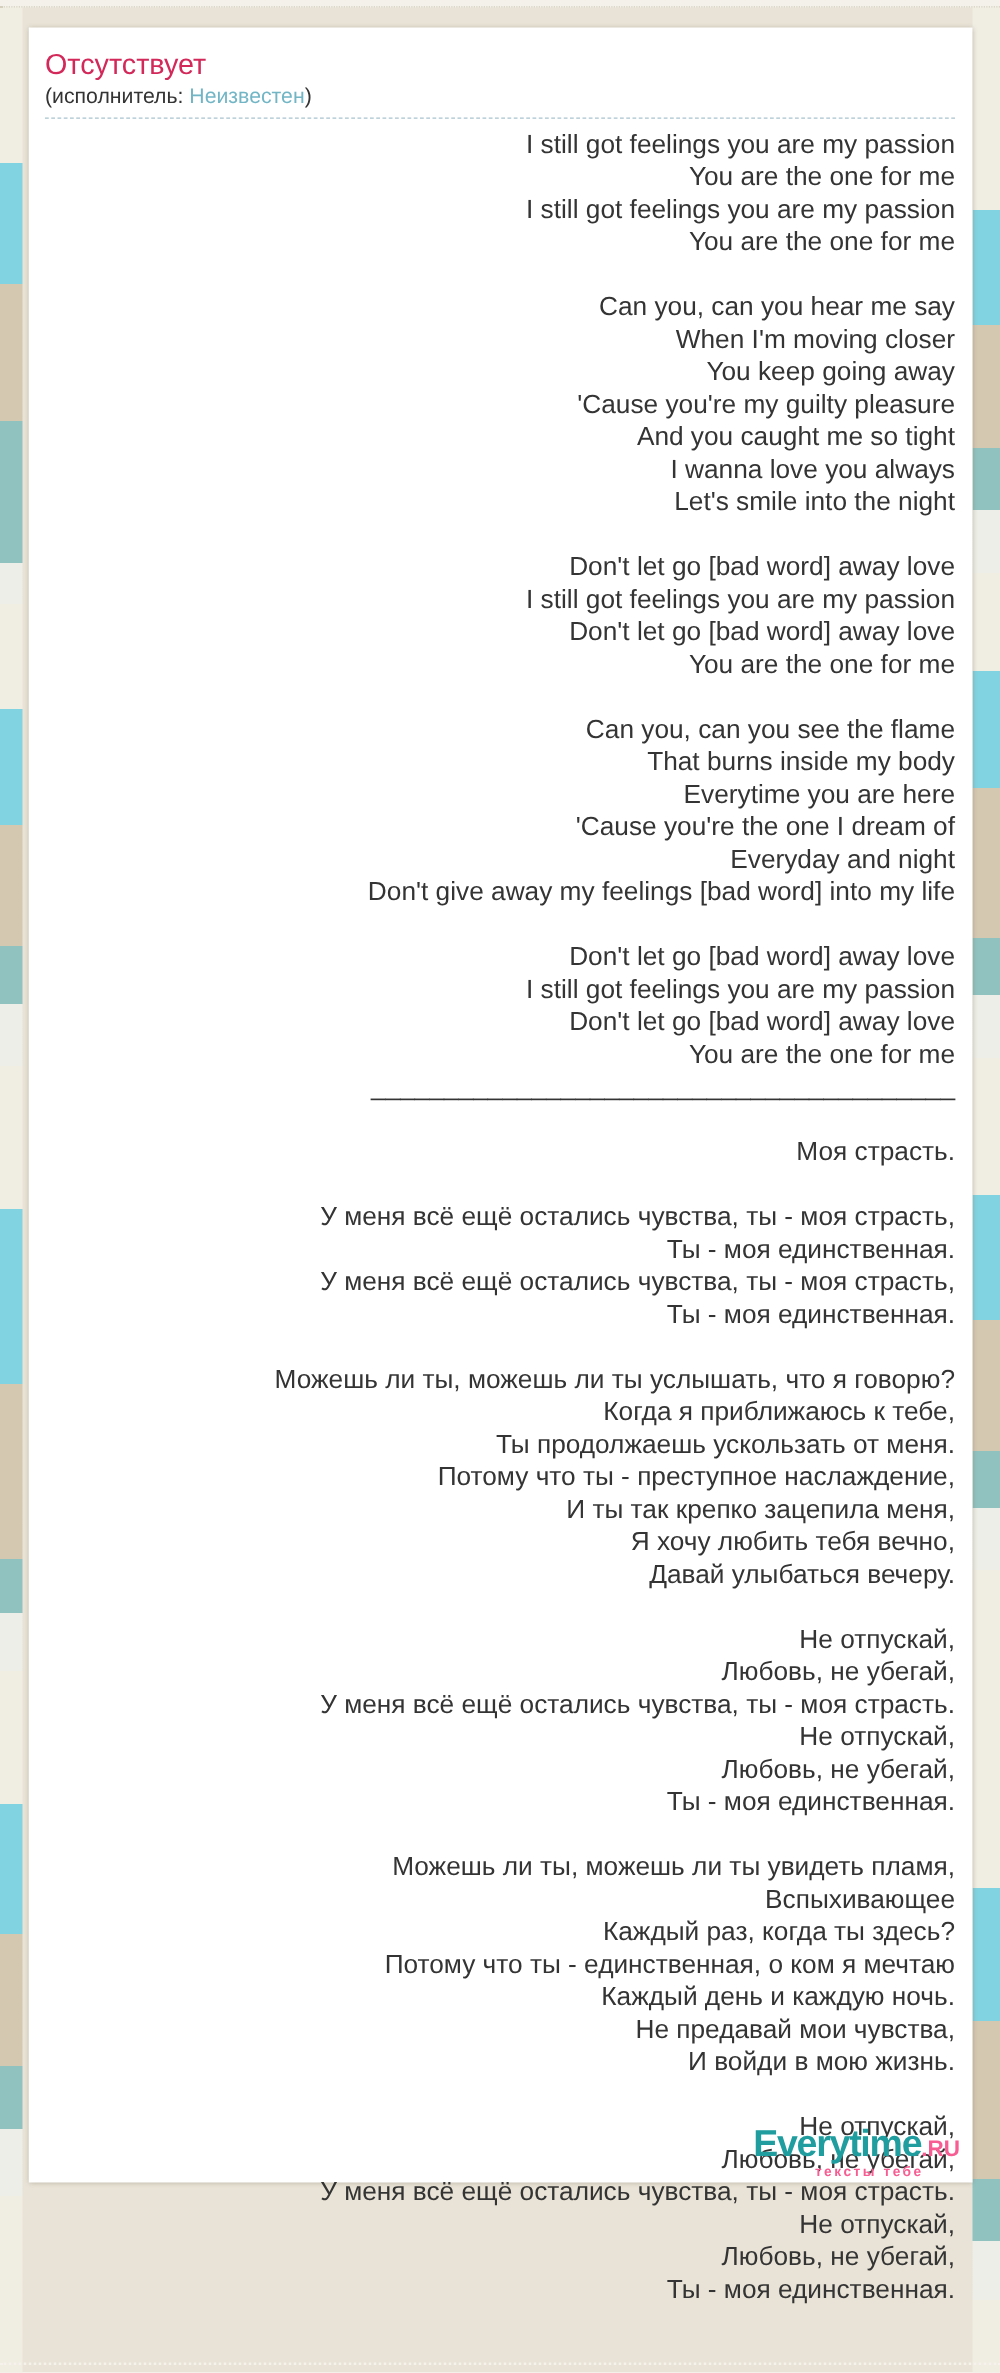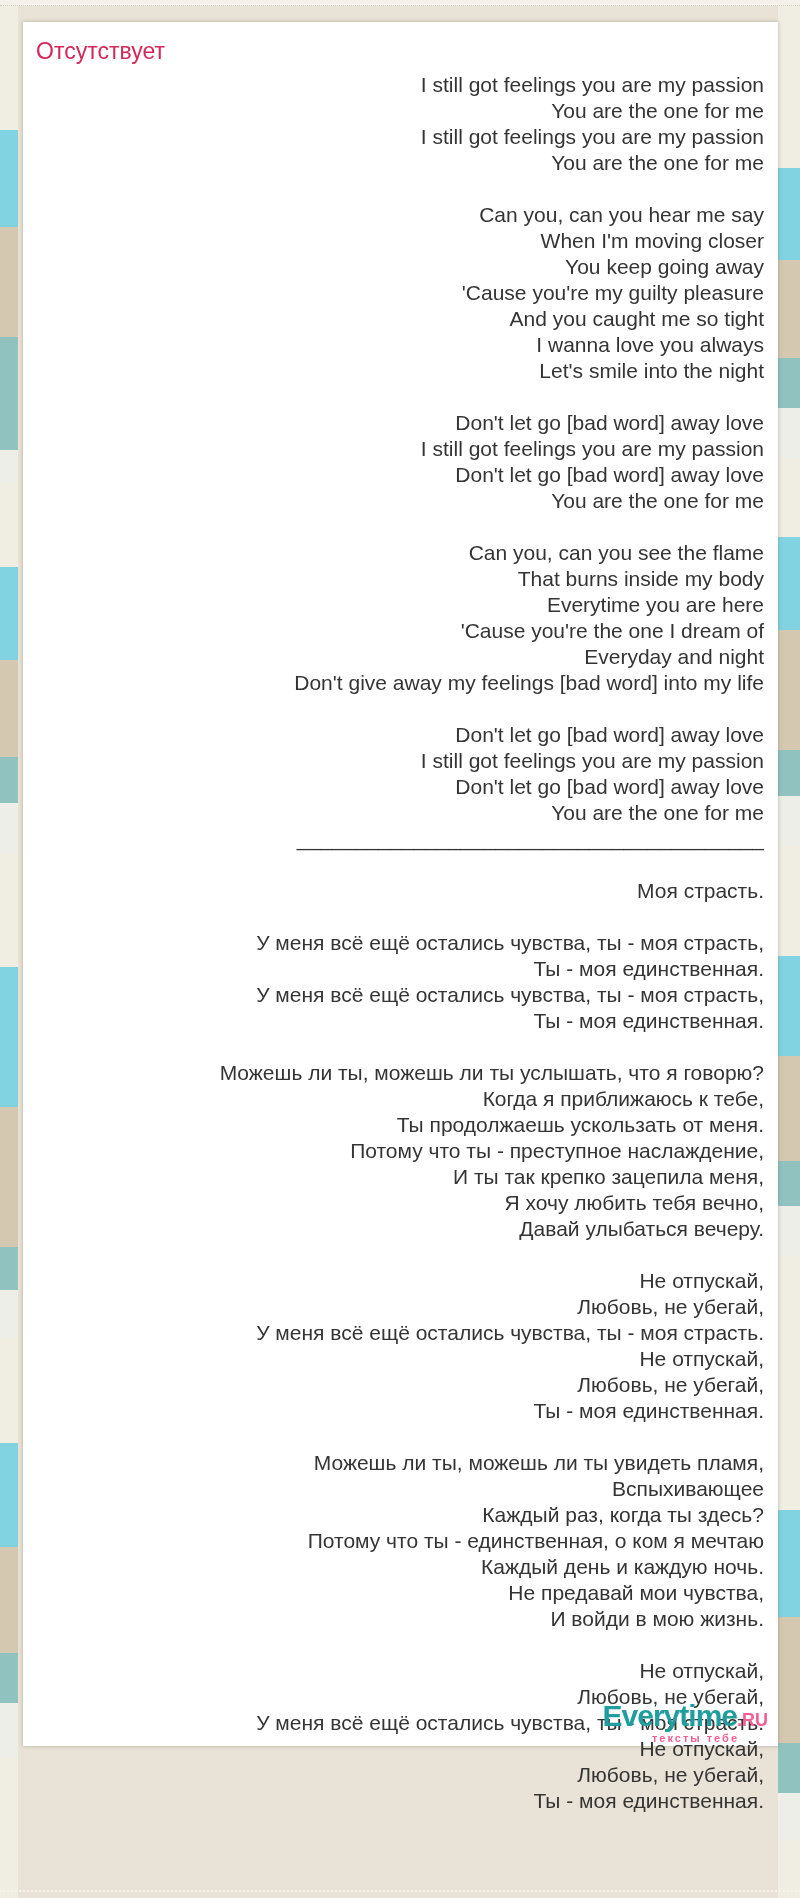--- a/index.html
+++ b/index.html
@@ -122,20 +122,21 @@
 
 <div class="page">
   <div class="stripe stripe-left"></div>
   <div class="stripe stripe-right"></div>
   <div class="top-band"></div>
   <div class="bottom-dotted"></div>
 
   <div class="card">
     <h1 class="song-title">Отсутствует</h1>
 
+    <div class="artist-line"><span>(исполнитель: </span><a class="artist-link">Неизвестен</a><span>)</span></div>
 
     <div class="lyrics">I still got feelings you are my passion
 You are the one for me
 I still got feelings you are my passion
 You are the one for me
 
 Can you, can you hear me say
 When I'm moving closer
 You keep going away
 'Cause you're my guilty pleasure

